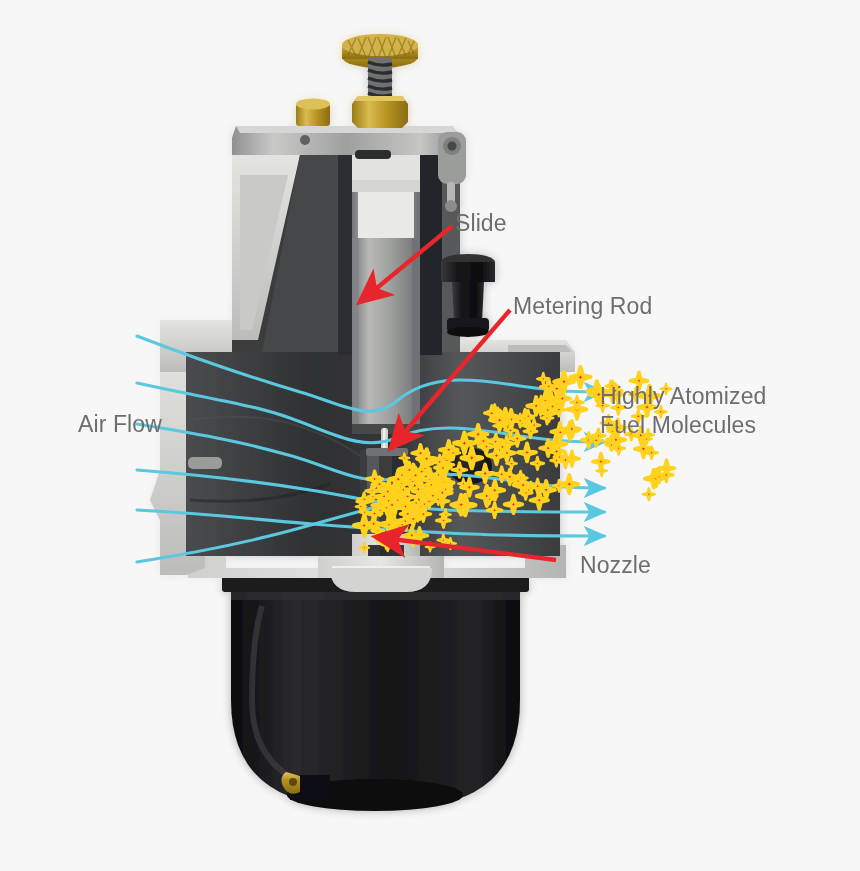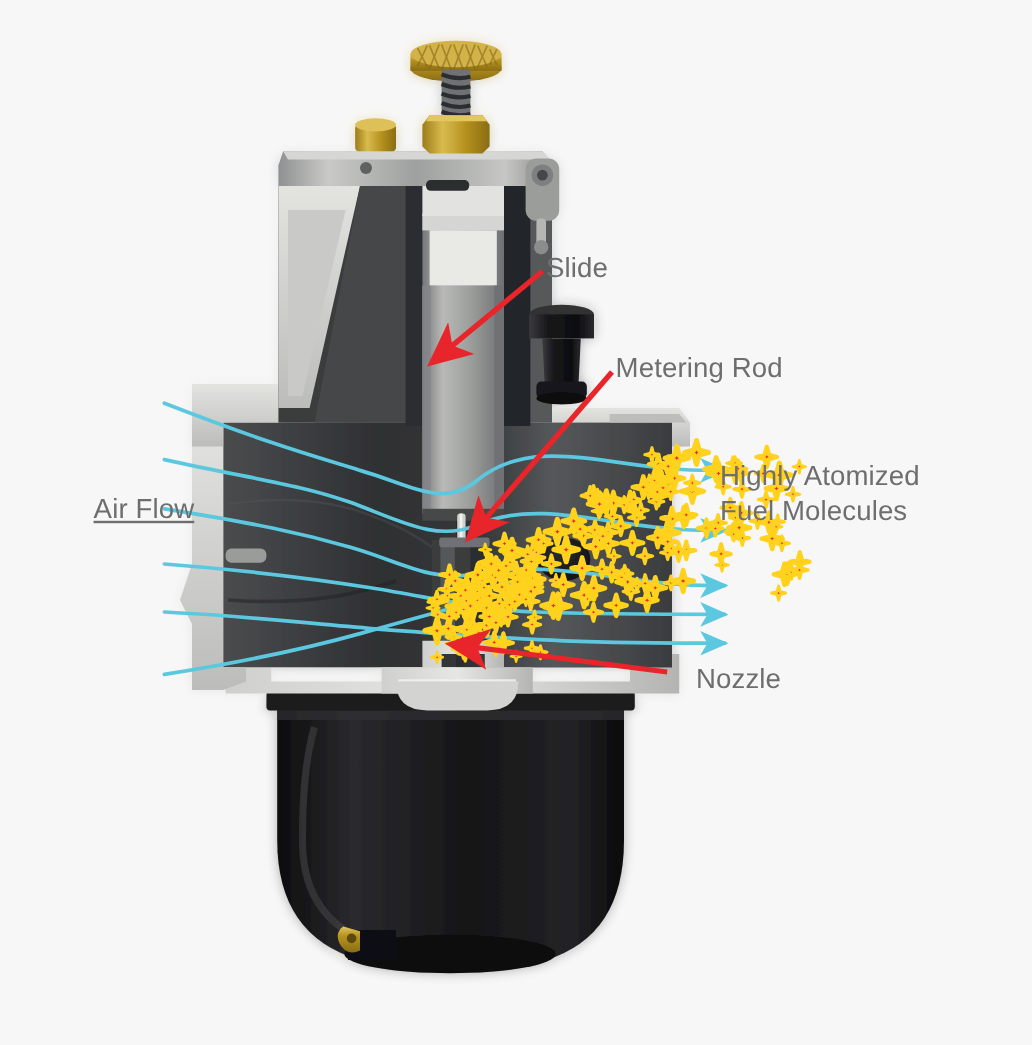--- a/index.html
+++ b/index.html
@@ -17,21 +17,21 @@
     color:#6e6e6e;
     font-size:23px;
     font-weight:400;
     letter-spacing:.1px;
     white-space:pre;
     line-height:1.25;
   }
   #lbl-slide{left:455px;top:209px;}
   #lbl-metering{left:513px;top:292px;}
   #lbl-atomized{left:600px;top:382px;}
-  #lbl-airflow{left:78px;top:410px;text-decoration:underline;}
+  #lbl-airflow{left:78px;top:410px;}
   #lbl-nozzle{left:580px;top:551px;}
 </style>
 </head>
 <body>
 
 <div id="stage">
 
   <svg id="svgroot" viewBox="0 0 860 871">
     <defs>
       <linearGradient id="gAlTop" x1="0" y1="0" x2="1" y2="0">

